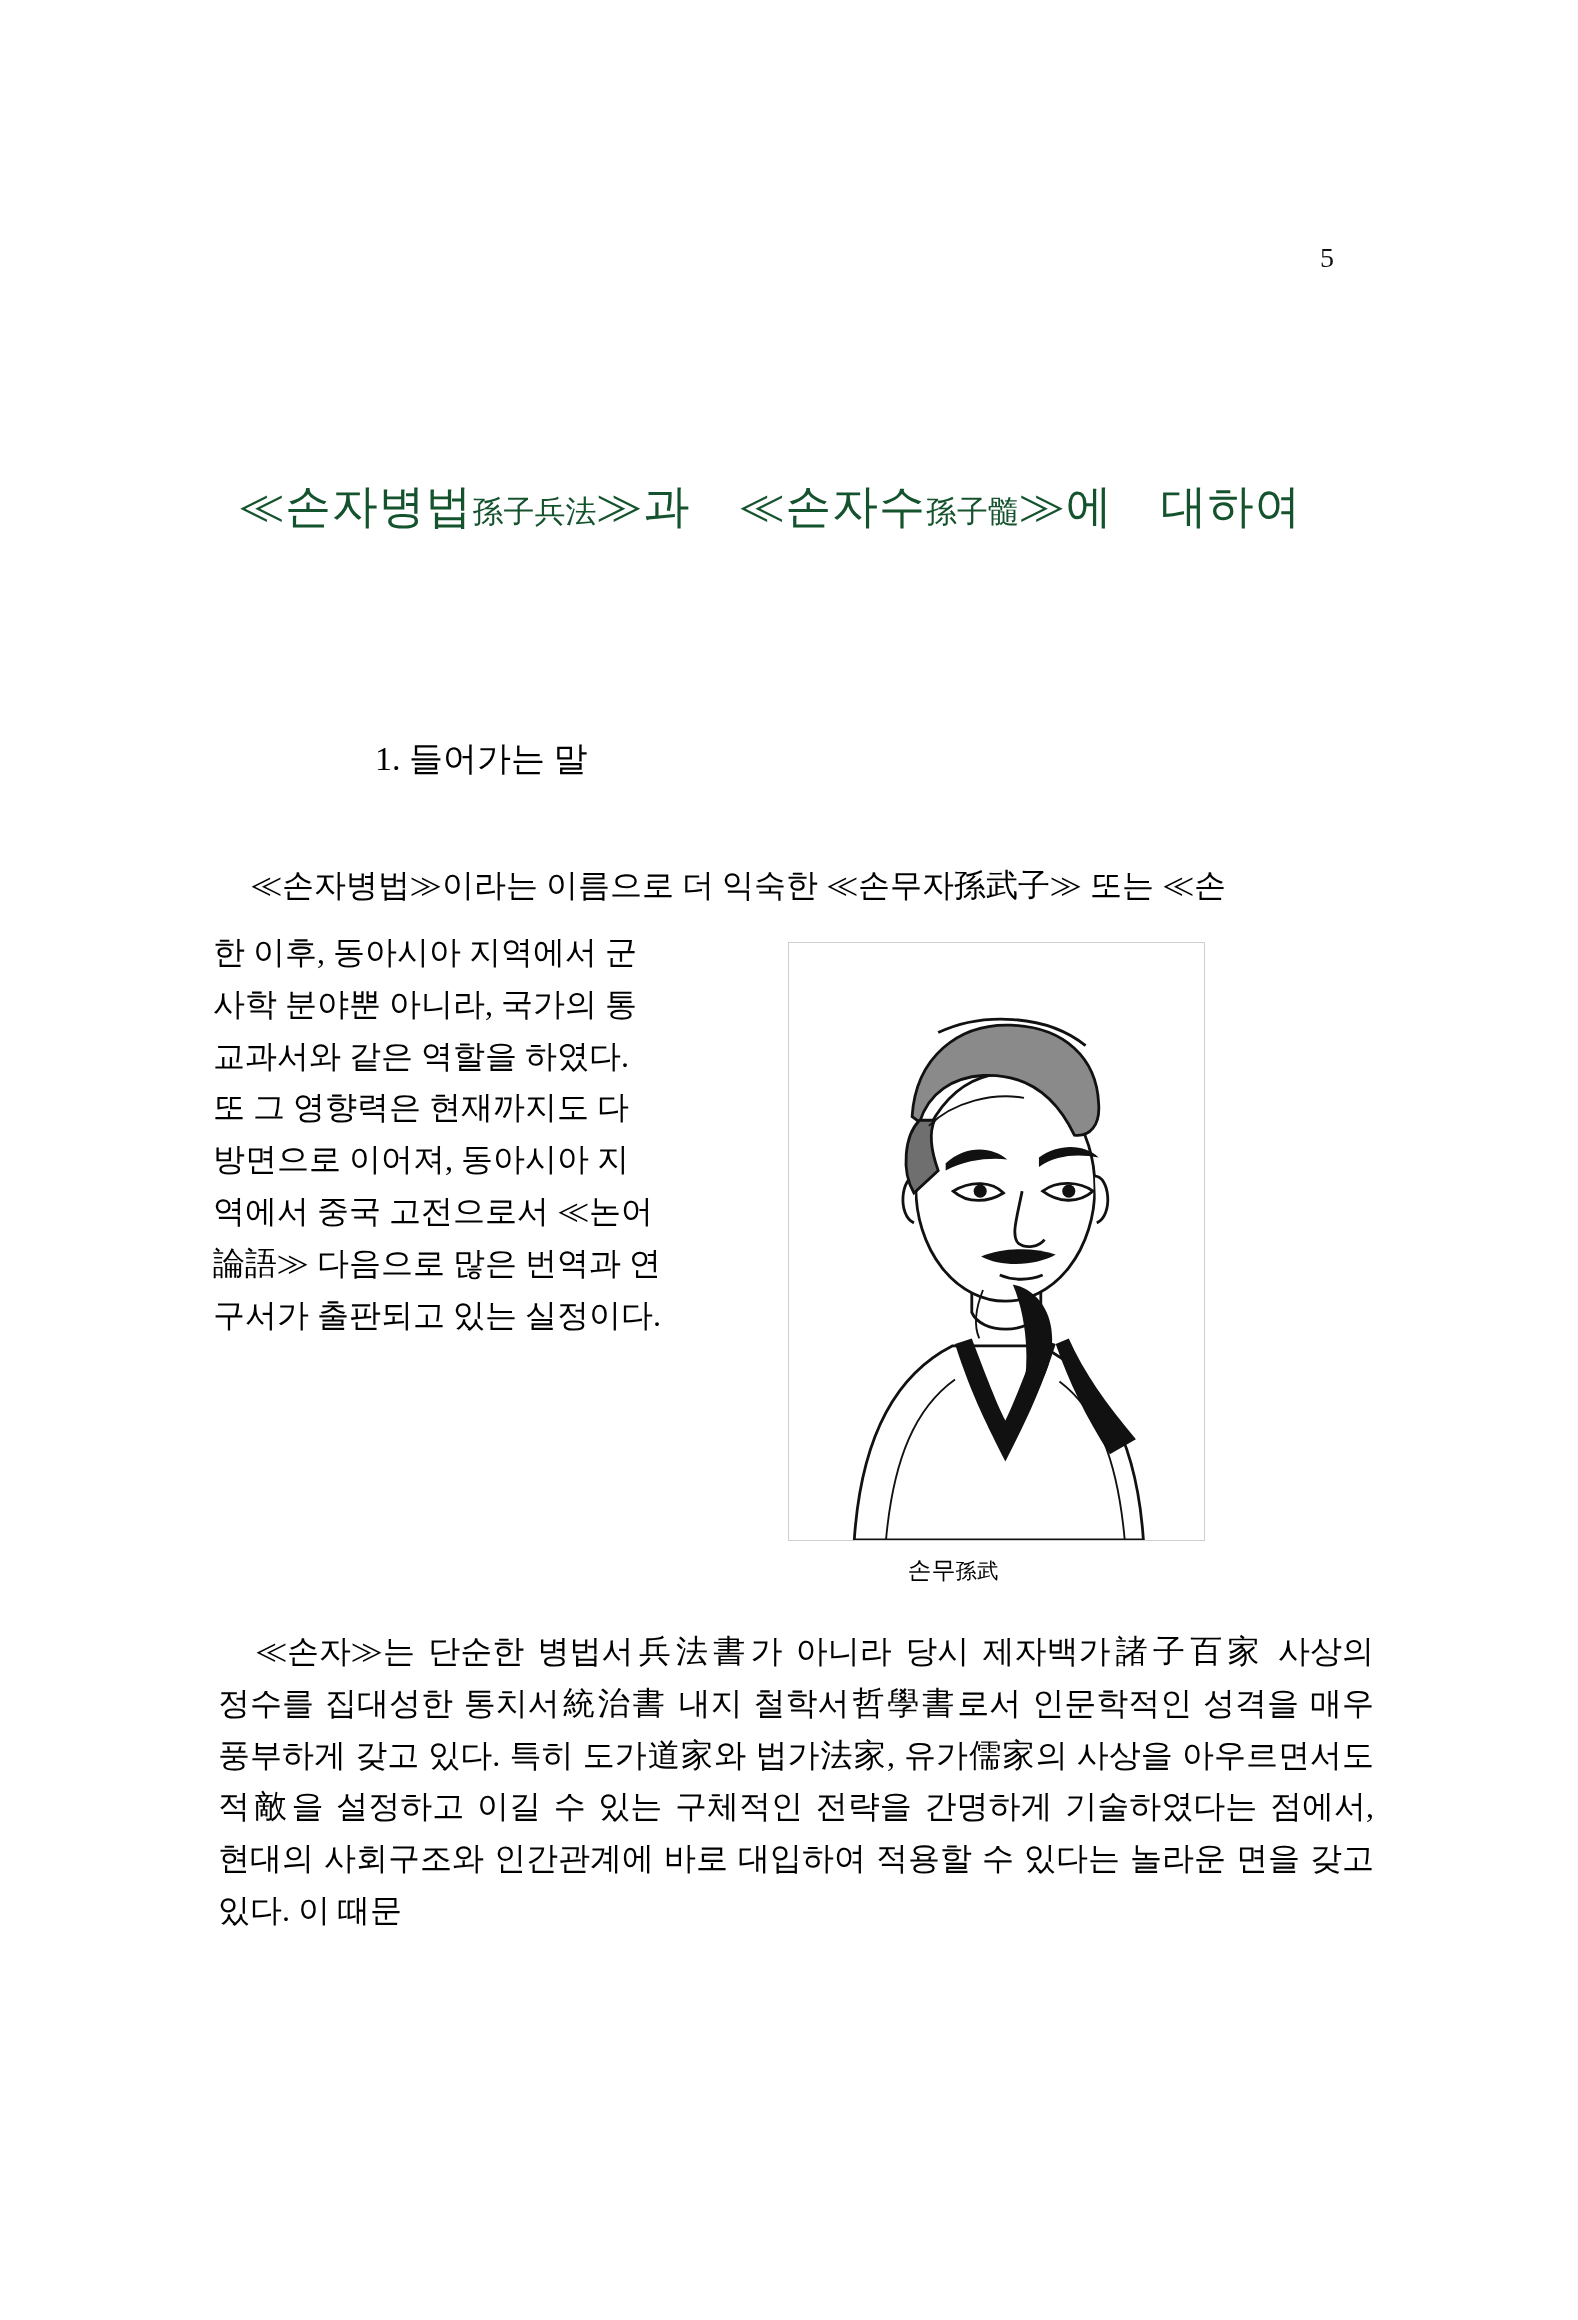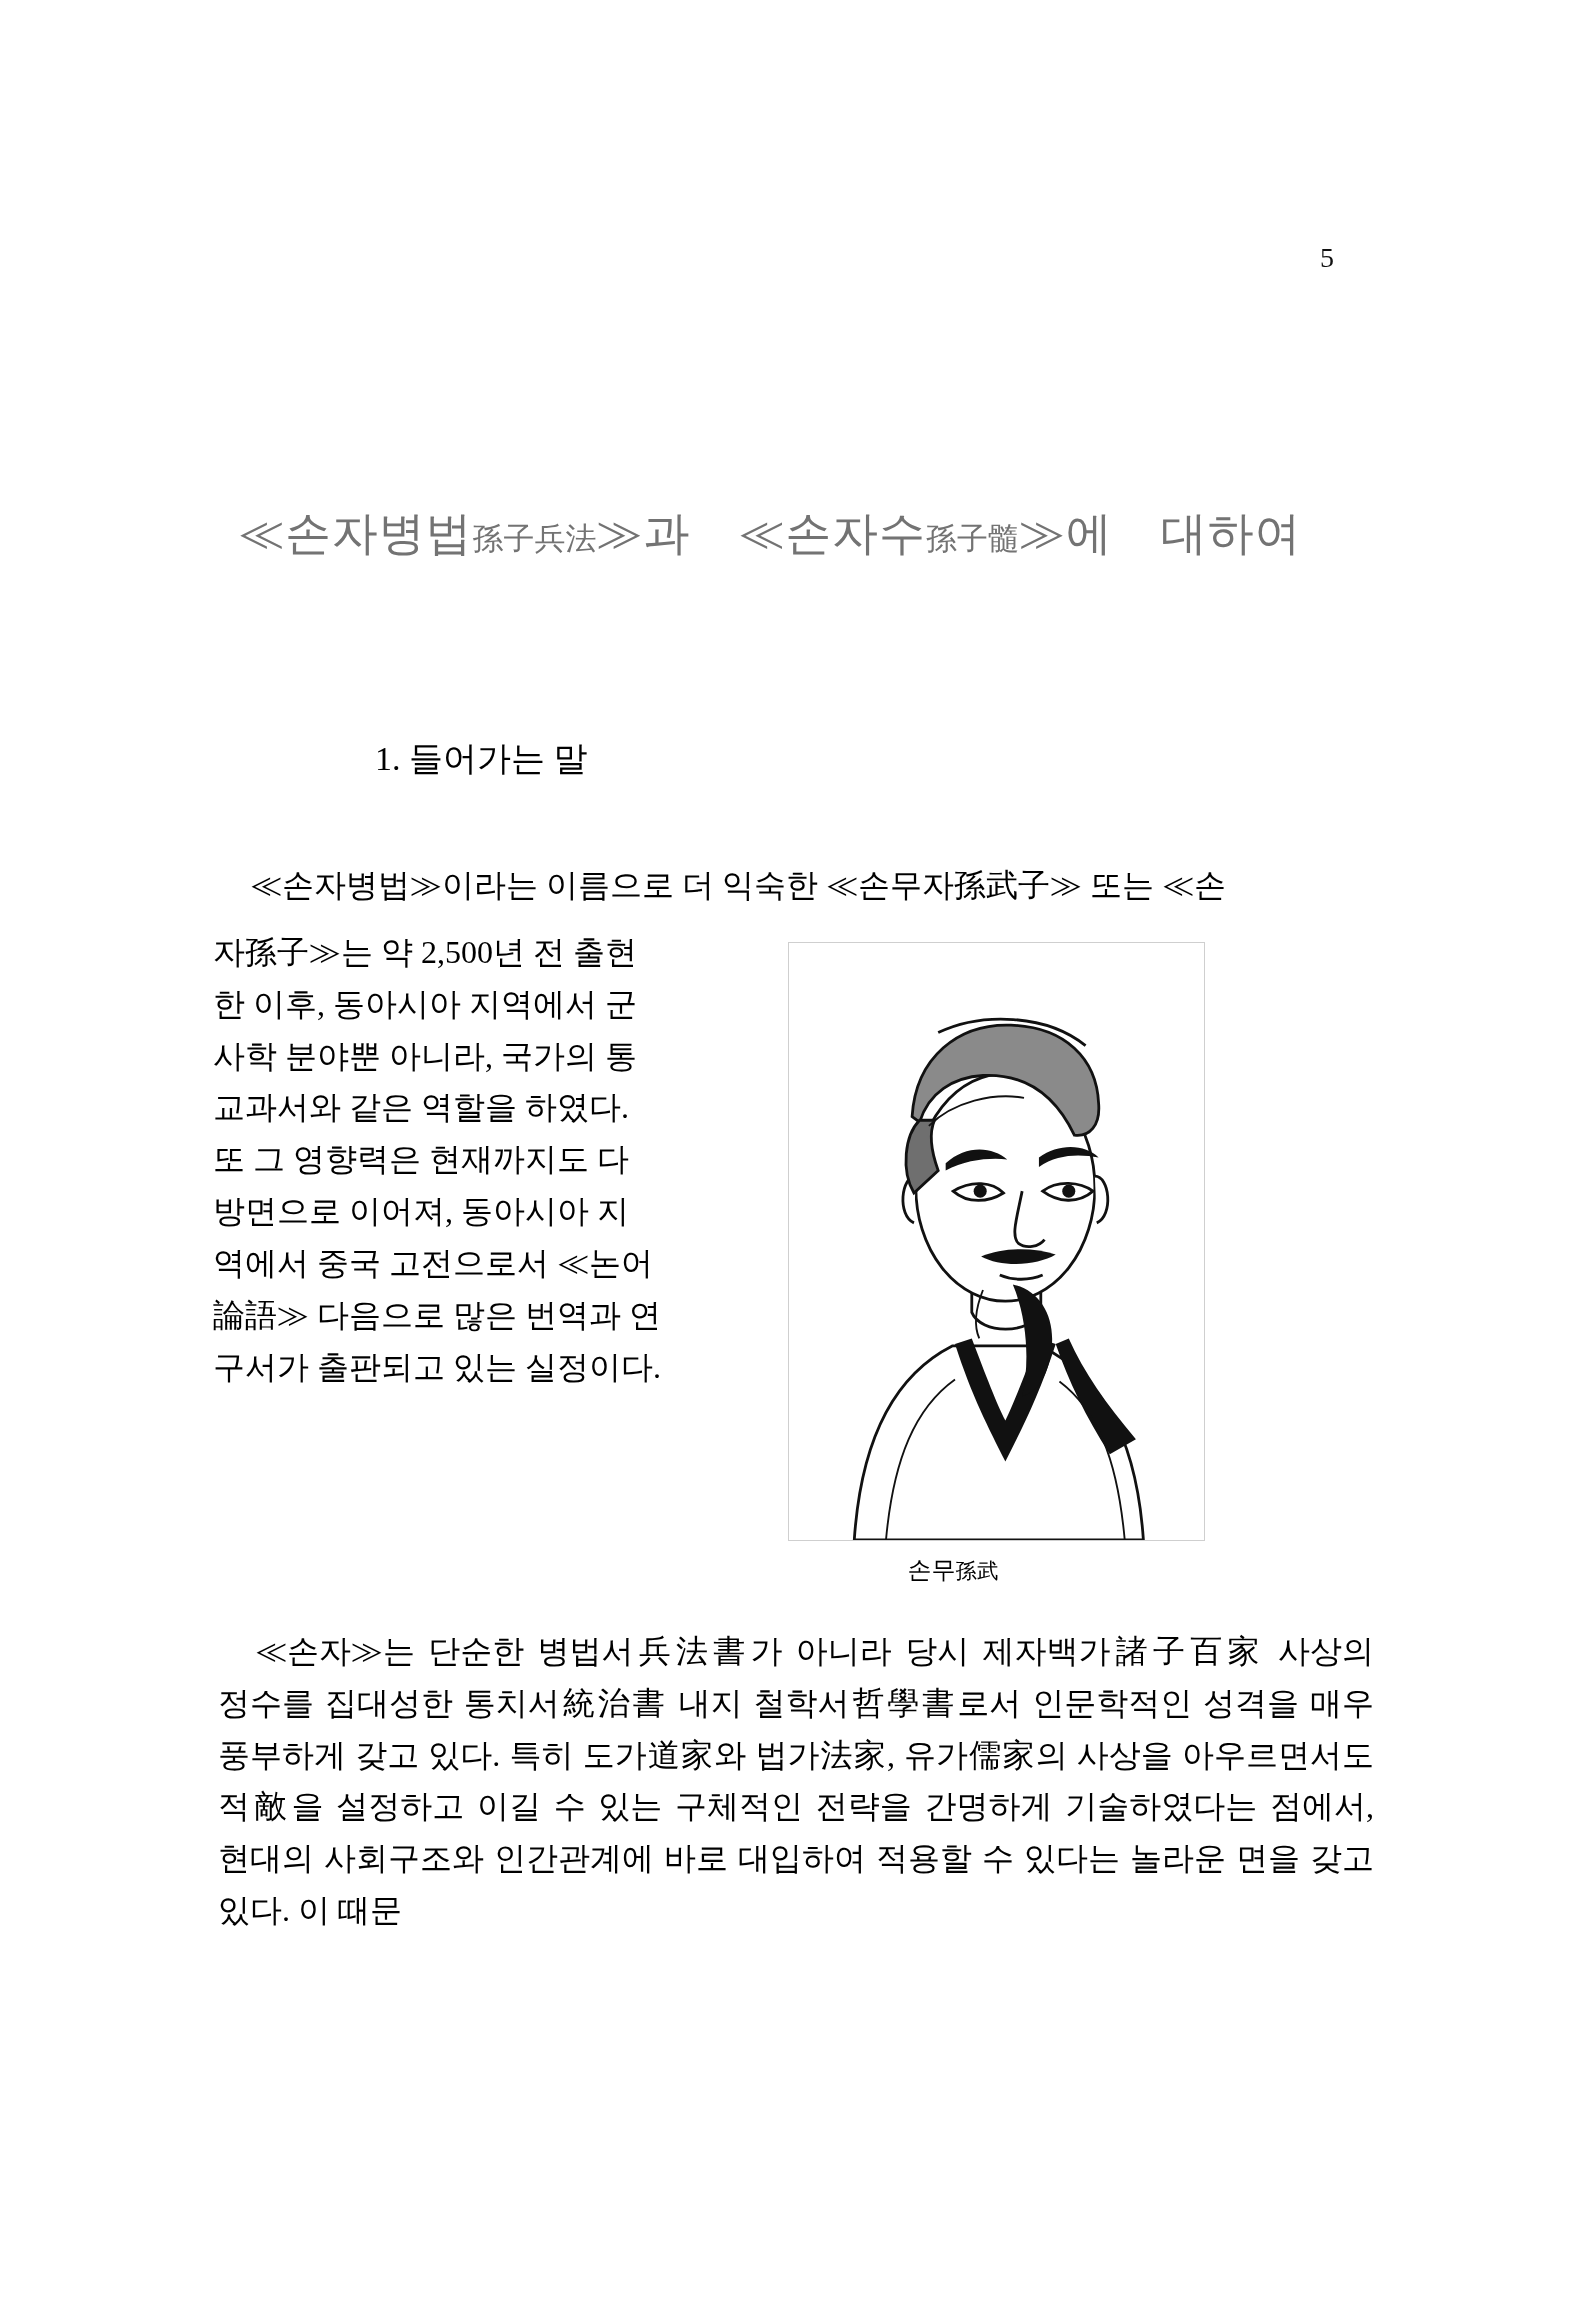--- a/index.html
+++ b/index.html
@@ -21,26 +21,26 @@
   .page-number {
     position: absolute;
     top: 244px;
     right: 244px;
     font-size: 28px;
     line-height: 1;
     color: #111;
   }
   .doc-title {
     position: absolute;
-    top: 503px;
+    top: 476px;
     left: 238px;
     width: 1119px;
     font-size: 46px;
     letter-spacing: 0.9px;
-    color: #737373;
+    color: #14532d;
     white-space: nowrap;
   }
   .doc-title .han {
     font-size: 31px;
     letter-spacing: 0px;
   }
   .doc-title .sp {
     display: inline-block;
     width: 24px;
   }
@@ -116,21 +116,20 @@
 
   <div class="doc-title">
     <span>≪손자병법</span><span class="han">孫子兵法</span><span>≫과</span><span class="sp"></span><span class="sp"></span><span>≪손자수</span><span class="han">孫子髓</span><span>≫에</span><span class="sp"></span><span class="sp"></span><span>대하여</span>
   </div>
 
   <div class="section-heading">1. 들어가는 말</div>
 
   <div class="para intro-lead">≪손자병법≫이라는 이름으로 더 익숙한 ≪손무자孫武子≫ 또는 ≪손</div>
 
   <div class="para intro-col">
-    <span>자孫子≫는 약 2,500년 전 출현</span>
     <span>한 이후, 동아시아 지역에서 군</span>
     <span>사학 분야뿐 아니라, 국가의 통</span>
     <span>교과서와 같은 역할을 하였다.</span>
     <span>또 그 영향력은 현재까지도 다</span>
     <span>방면으로 이어져, 동아시아 지</span>
     <span>역에서 중국 고전으로서 ≪논어</span>
     <span>論語≫ 다음으로 많은 번역과 연</span>
     <span>구서가 출판되고 있는 실정이다.</span>
   </div>
 

